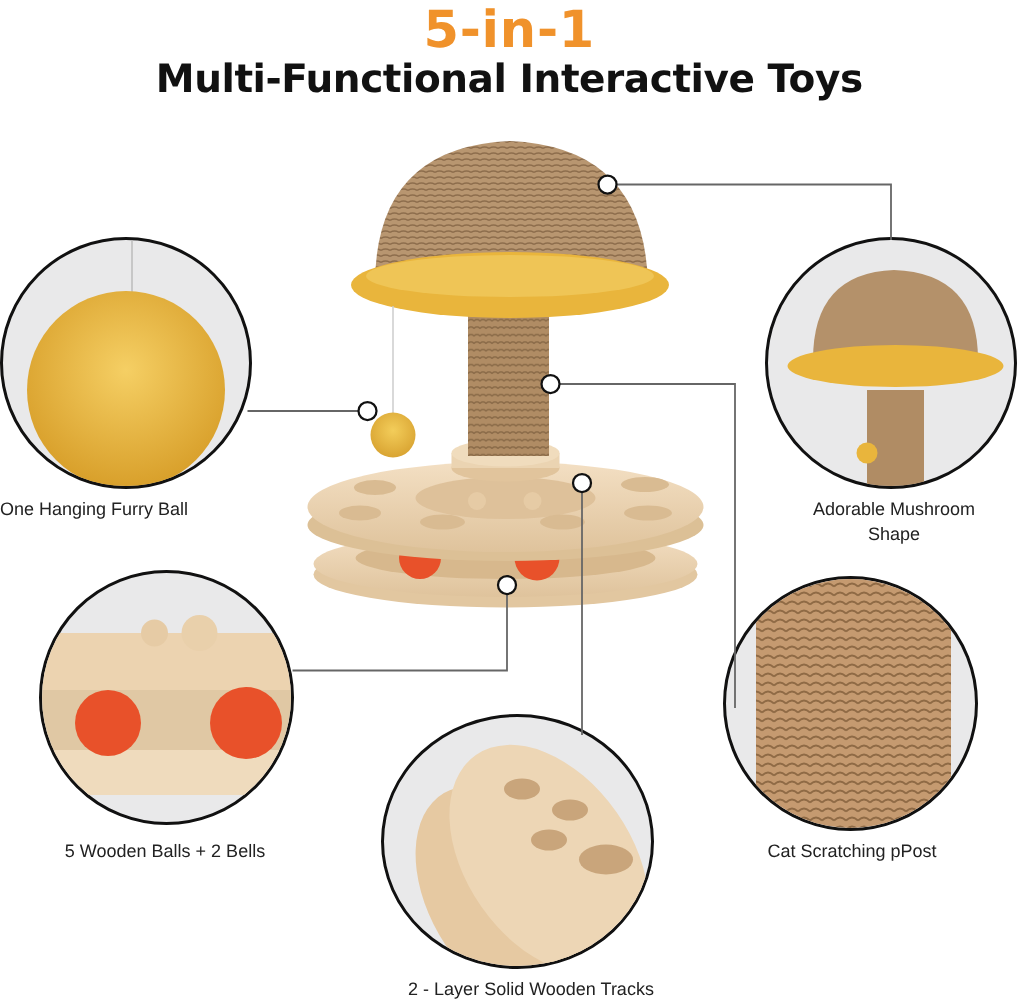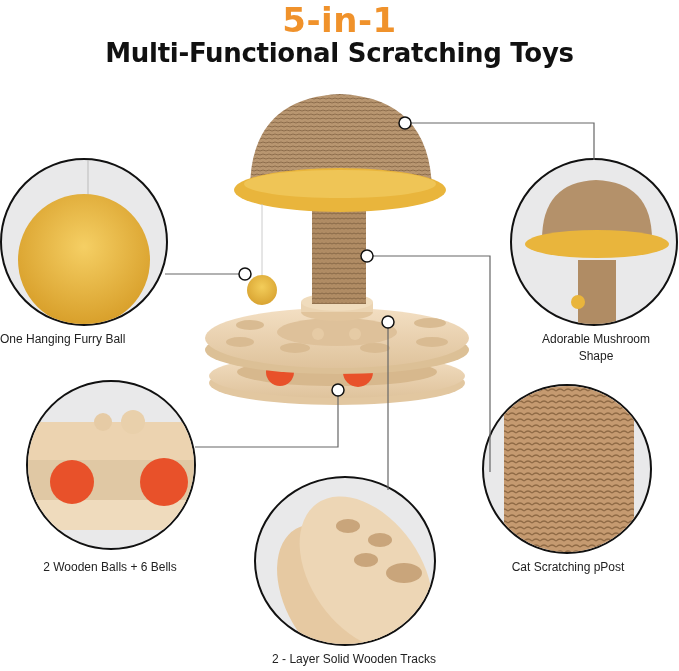--- a/index.html
+++ b/index.html
@@ -8,21 +8,21 @@
   .title-main{left:0;width:679px;top:0;text-align:center;font-family:"DejaVu Sans",sans-serif;font-weight:bold;font-size:34px;line-height:40px;letter-spacing:0.5px;}
   .title-sub{left:0;width:679px;top:36px;text-align:center;font-family:"DejaVu Sans",sans-serif;font-weight:bold;font-size:26px;line-height:34px;color:#111;letter-spacing:-0.3px;}
   .circle{position:absolute;border:2px solid #111;border-radius:50%;overflow:hidden;background:#e9e9ea;box-sizing:border-box;}
   .label{position:absolute;font-size:12px;line-height:17px;color:#222;text-align:center;white-space:nowrap;}
   svg.lines{position:absolute;left:0;top:0;}
 </style>
 </head>
 <body>
 
 <div class="abs title-main" style="color:#f0922b;">5-in-1</div>
-<div class="abs title-sub">Multi-Functional Scratching Toys</div>
+<div class="abs title-sub">Multi-Functional Interactive Toys</div>
 
 <svg class="abs" style="left:200px;top:80px;" width="280" height="330" viewBox="0 0 280 330">
   <defs>
     <pattern id="rope" width="6" height="4" patternUnits="userSpaceOnUse">
       <rect width="6" height="4" fill="#b89670"></rect>
       <path d="M0 3 Q3 1 6 3" stroke="#8d6d4c" stroke-width="1" fill="none"></path>
     </pattern>
     <pattern id="ropeV" width="4" height="5" patternUnits="userSpaceOnUse">
       <rect width="4" height="5" fill="#b08c64"></rect>
       <path d="M0 4 Q2 2 4 4" stroke="#876846" stroke-width="1" fill="none"></path>
@@ -143,19 +143,19 @@
   </g>
 </svg>
 
 <div class="label" style="left:0;top:331px;width:172px;text-align:left;">One Hanging Furry Ball</div>
 
 <div class="label" style="left:506px;top:331px;width:180px;">
   <div>Adorable Mushroom</div>
   <div>Shape</div>
 </div>
 
-<div class="label" style="left:10px;top:559px;width:200px;">2 Wooden Balls + 6 Bells</div>
+<div class="label" style="left:10px;top:559px;width:200px;">5 Wooden Balls + 2 Bells</div>
 
 <div class="label" style="left:478px;top:559px;width:180px;">
   <div>Cat Scratching pPost</div>
 </div>
 
 <div class="label" style="left:214px;top:651px;width:280px;">2 - Layer Solid Wooden Tracks</div>
 
 </body></html>

